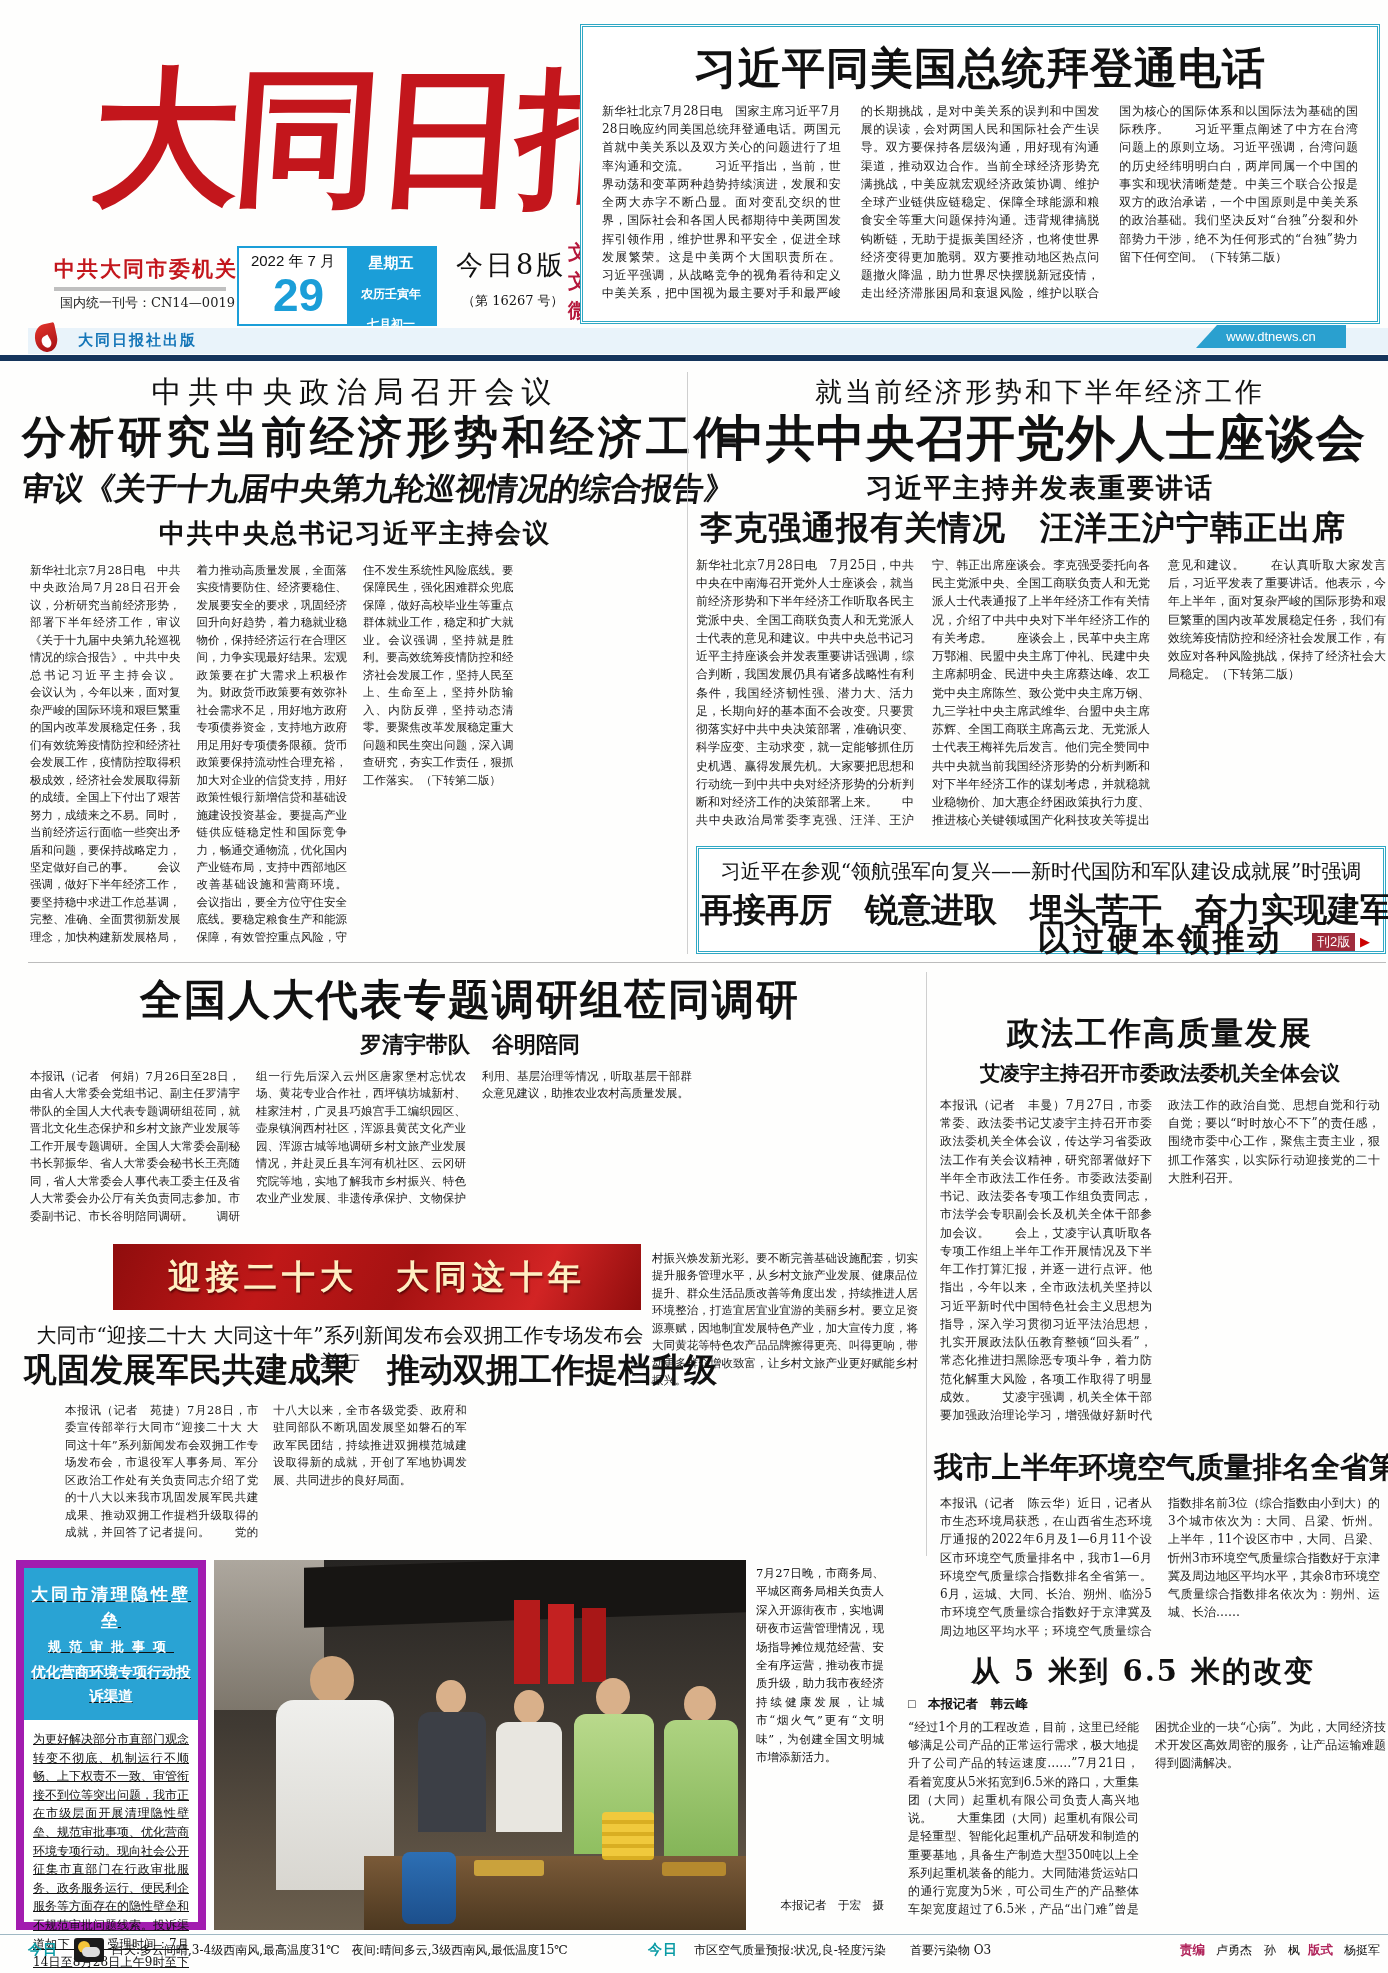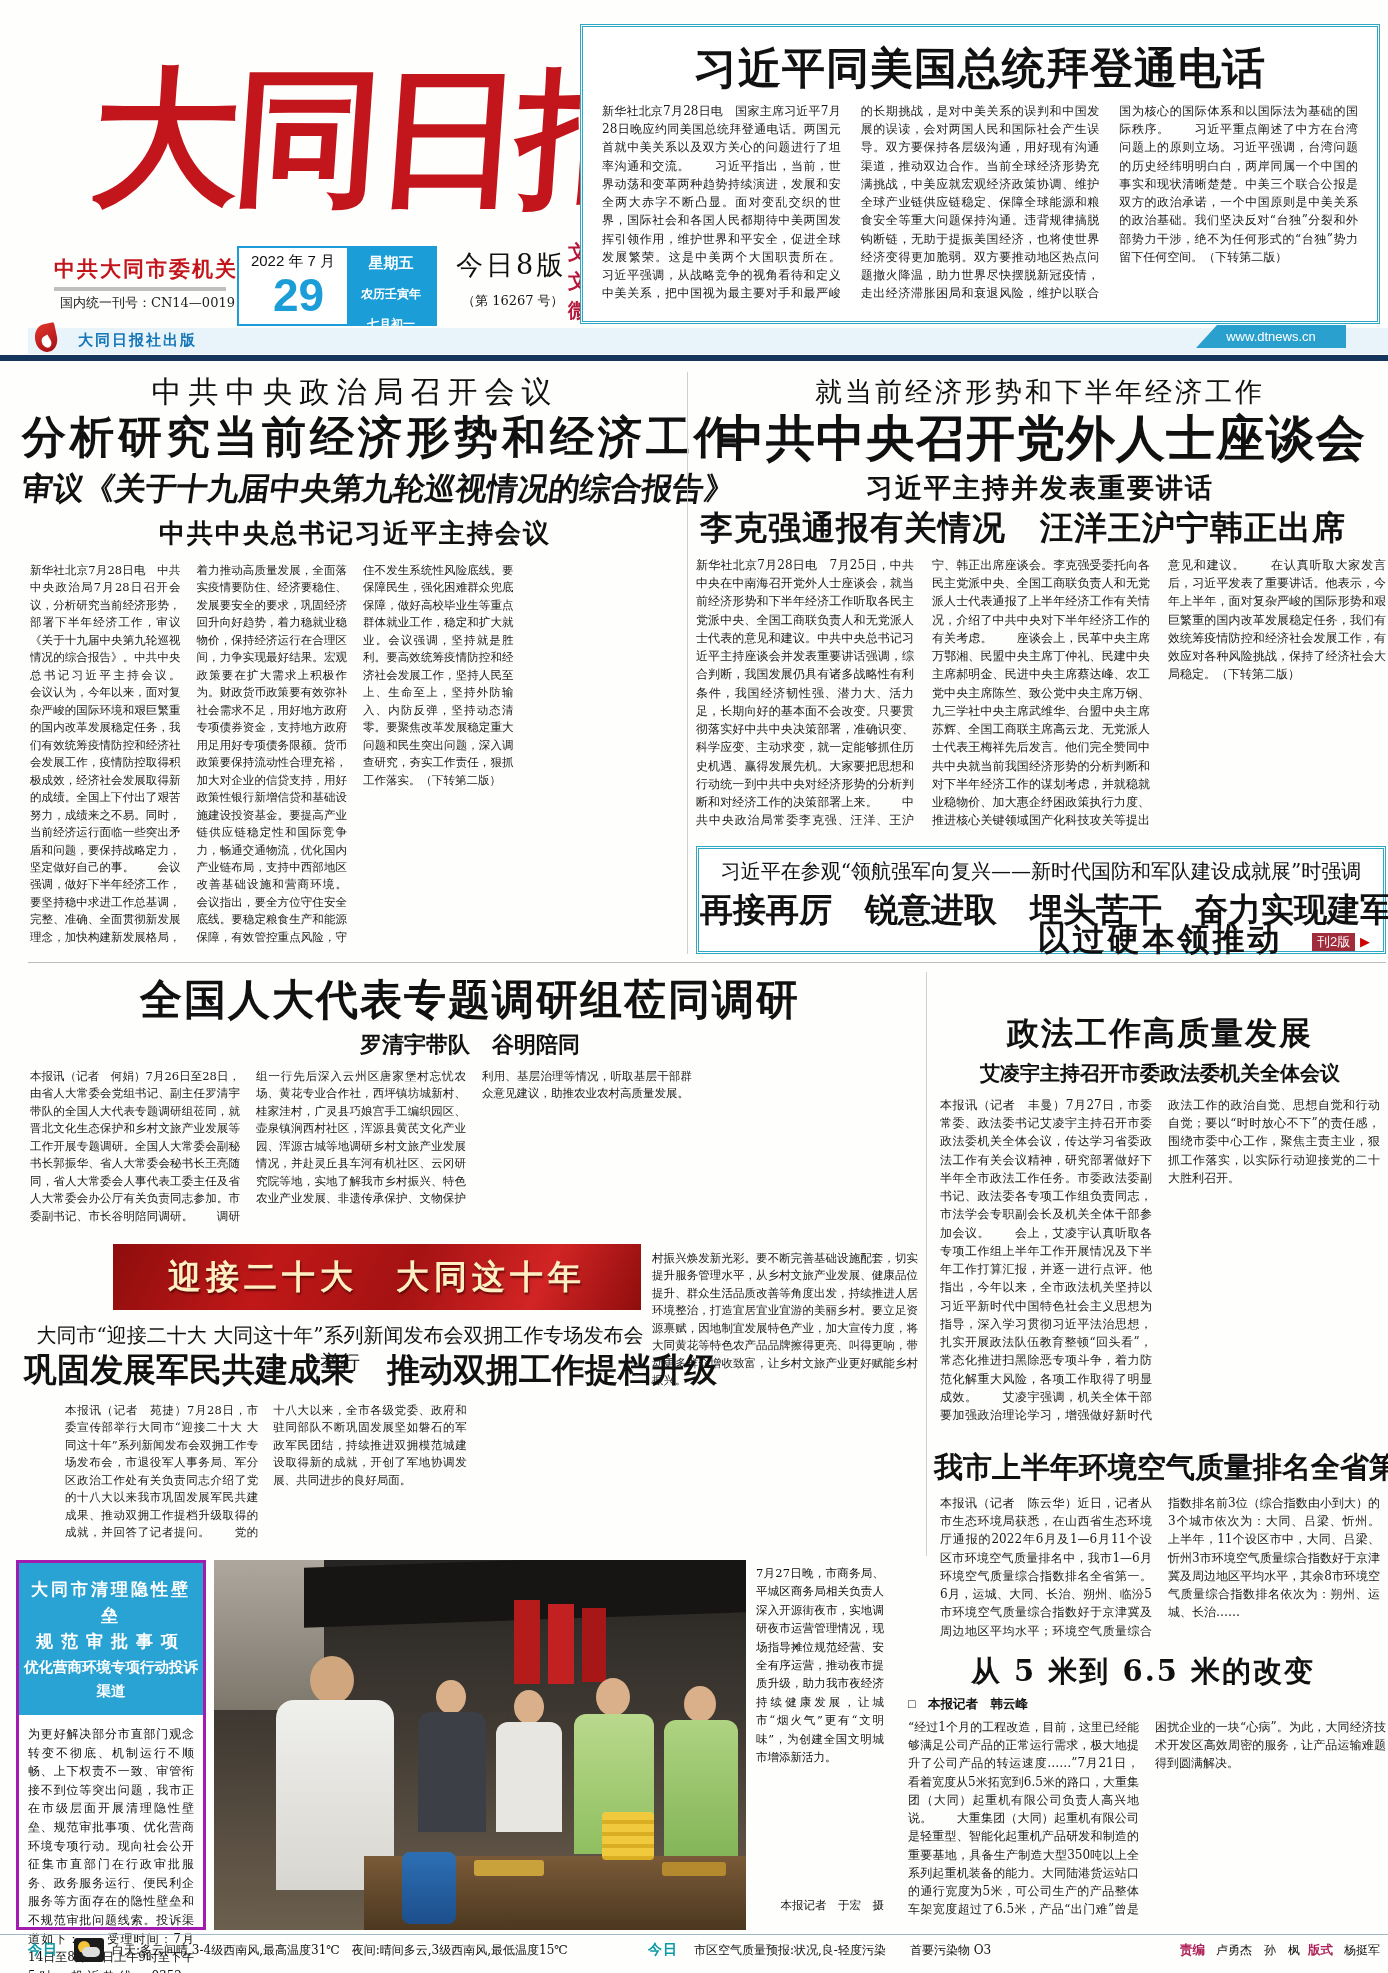--- a/index.html
+++ b/index.html
@@ -98,24 +98,24 @@
   .pol-head1 { left:940px; top:918px; width:440px; text-align:center; font-size:32px; letter-spacing:3px; }
   .pol-head2 { left:940px; top:1012px; width:440px; text-align:center; font-size:32px; letter-spacing:2px; }
   .pol-sub { left:940px; top:1060px; width:440px; text-align:center; font-size:20px; }
   .pol-body { left:940px; top:1096px; width:440px; height:344px; column-count:2; column-gap:16px; }
 
   
   .air-head { left:934px; top:1448px; width:452px; text-align:center; font-size:29px; white-space:nowrap; }
   .air-body { left:940px; top:1494px; width:440px; height:152px; column-count:2; column-gap:16px; }
 
   
-  .notice-box { left:16px; top:1560px; width:190px; height:370px; border:3px solid #a21caf; background:#fff; }
+  .notice-box { left:16px; top:1560px; width:190px; height:370px; border:8px solid #a21caf; background:#fff;text-decoration:underline; }
   .notice-head { background:#29a3d4; color:#fff; text-align:center; padding:14px 4px 12px; }
   .notice-t1 { font-size:17px; letter-spacing:3px; line-height:26px; }
-  .notice-t2 { font-size:17px; letter-spacing:8px; line-height:26px; }
+  .notice-t2 { font-size:13px; letter-spacing:8px; line-height:26px; }
   .notice-t3 { font-size:14.5px; line-height:24px; }
   .notice-body { padding:10px 9px; font-size:12px; line-height:1.55; text-align:justify; height:258px; overflow:hidden; }
 
   
   .photo { left:214px; top:1560px; width:532px; height:370px; background:linear-gradient(#262422 0%,#403a33 45%,#5d5244 80%,#6b5f4e 100%); overflow:hidden; }
   .ph { position:absolute; }
   .ph-light { left:0; top:0; width:110px; height:150px; background:linear-gradient(#cfc8bd,#8d867a); opacity:.8; }
   .ph-awning { left:90px; top:0; width:442px; height:60px; background:#171513; transform:skewY(-2deg); }
   .ph-sign1 { left:300px; top:40px; width:26px; height:84px; background:#b51b1b; }
   .ph-sign2 { left:334px; top:44px; width:26px; height:80px; background:#c32121; }

